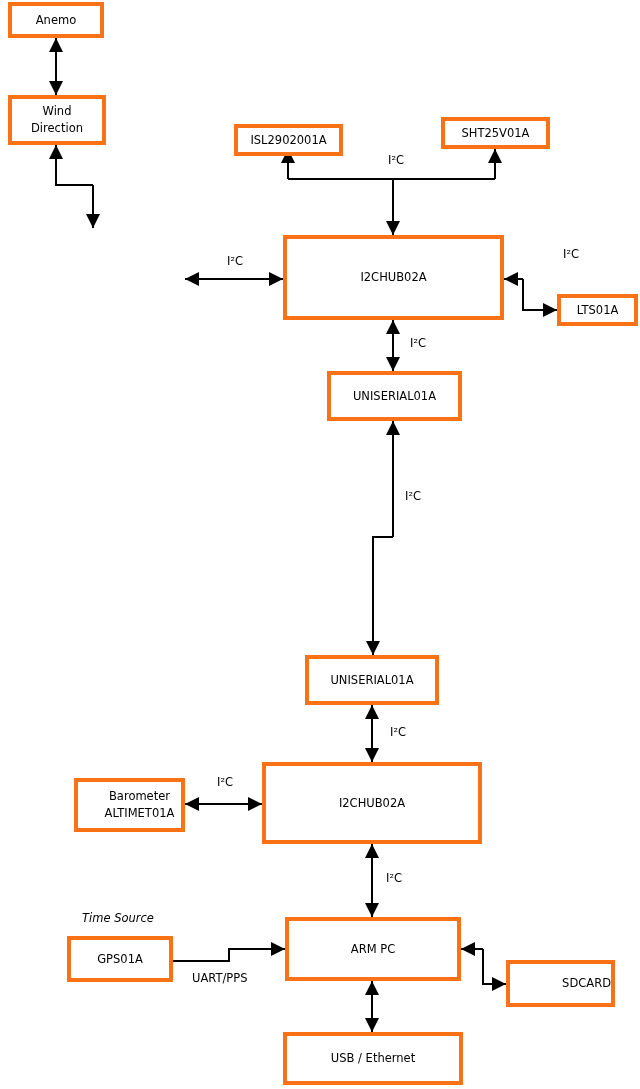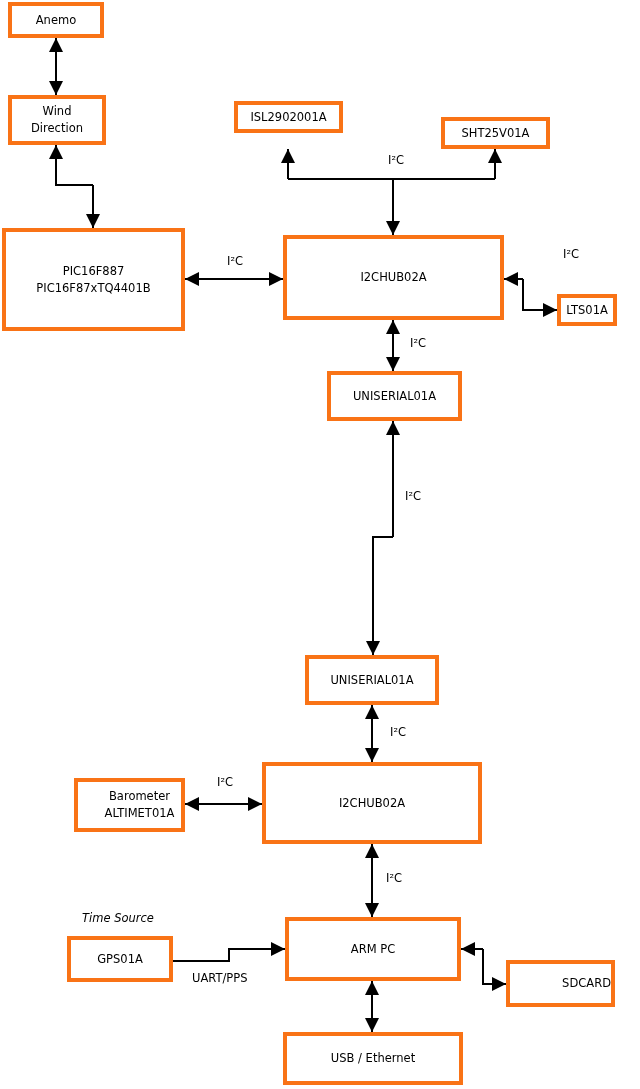--- a/index.html
+++ b/index.html
@@ -102,34 +102,30 @@
     </g>
   </svg>
 
   <div class="node" style="left:8px;   top:2px;    width:96px;  height:36px;">
       <span class="node-label">Anemo</span>
     </div>
   <div class="node" style="left:8px;   top:95px;   width:98px;  height:50px;">
       <span class="node-label">Wind
 Direction</span>
     </div>
-  <div class="node" style="left:2px;   top:228px;  width:183px; height:103px;">
-      <span class="node-label">PIC16F887
-PIC16F87xTQ4401B</span>
-    </div>
-  <div class="node" style="left:234px; top:101px;  width:109px; height:32px;">
+  <div class="node" style="left:234px; top:124px;  width:109px; height:32px;">
       <span class="node-label">ISL2902001A</span>
     </div>
   <div class="node" style="left:441px; top:117px;  width:109px; height:32px;">
       <span class="node-label">SHT25V01A</span>
     </div>
   <div class="node" style="left:283px; top:235px;  width:221px; height:85px;">
       <span class="node-label">I2CHUB02A</span>
     </div>
-  <div class="node" style="left:557px; top:294px;  width:60px;  height:32px;">
+  <div class="node" style="left:557px; top:294px;  width:81px;  height:32px;">
       <span class="node-label">LTS01A</span>
     </div>
   <div class="node" style="left:327px; top:371px;  width:135px; height:50px;">
       <span class="node-label">UNISERIAL01A</span>
     </div>
   <div class="node" style="left:305px; top:655px;  width:134px; height:50px;">
       <span class="node-label">UNISERIAL01A</span>
     </div>
   <div class="node" style="left:74px;  top:778px;  width:111px; height:54px;padding-left:20px;">
       <span class="node-label">Barometer

